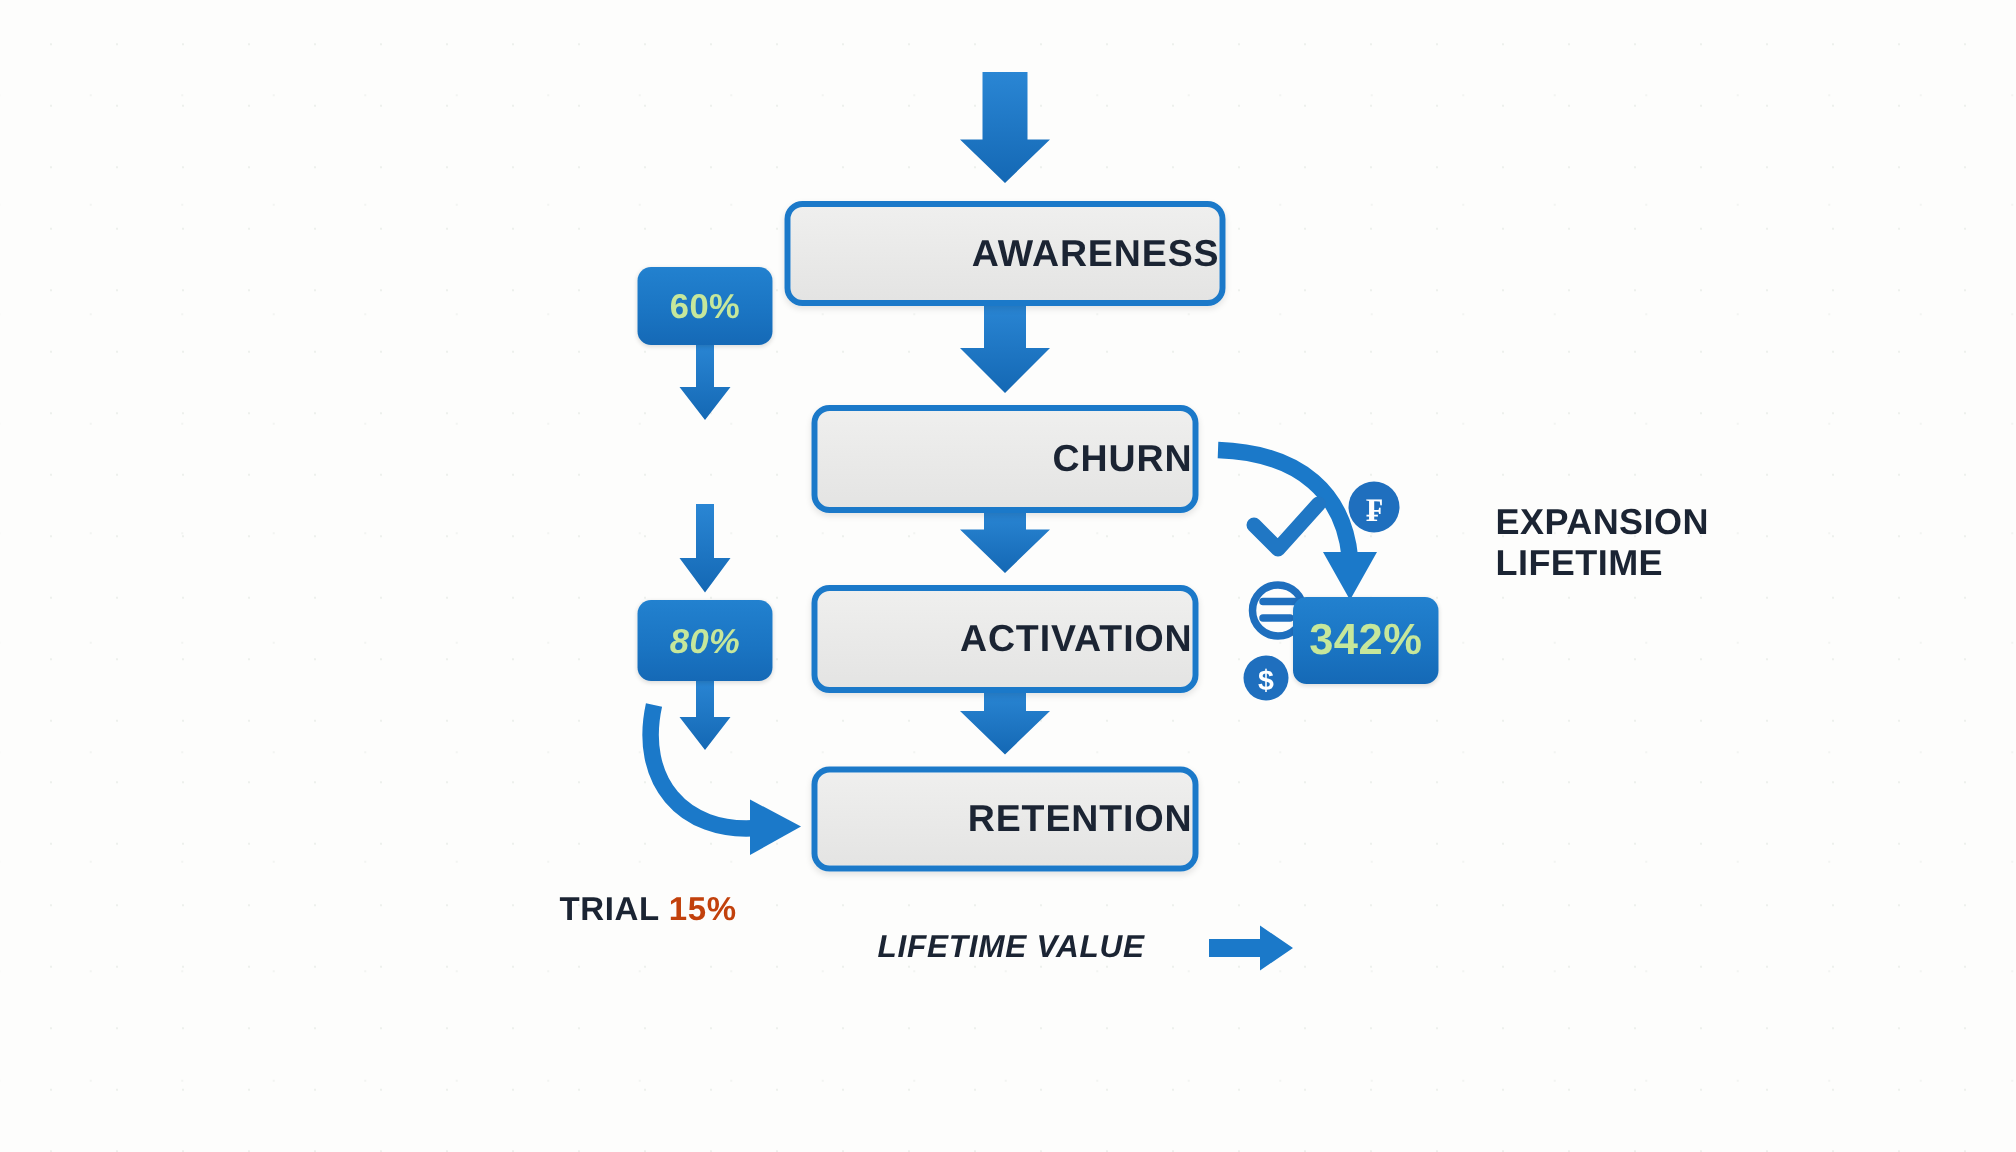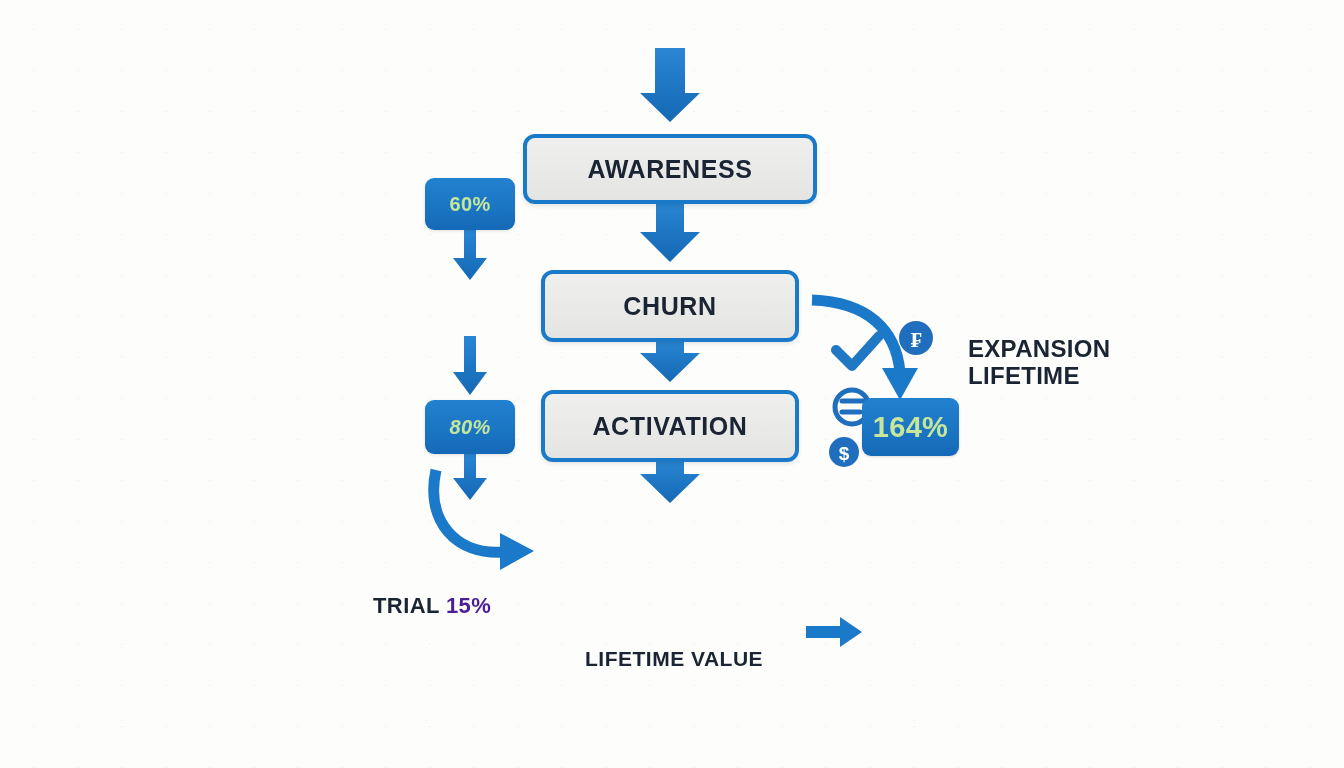--- a/index.html
+++ b/index.html
@@ -35,21 +35,21 @@
 
   
   .stage-box {
     position: absolute;
     background: linear-gradient(180deg, #efefee 0%, #e9e9e8 55%, #e4e4e3 100%);
     border: 4px solid #1b79c9;
     border-radius: 12px;
     box-sizing: border-box;
     display: flex;
     align-items: center;
-    justify-content: center;
+    justify-content: flex-end;
     box-shadow: 0 2px 4px rgba(0,0,0,0.10);
   }
   .stage-label {
     font-size: 25px;
     font-weight: bold;
     color: #1b2433;
     letter-spacing: 0.6px;
     white-space: nowrap;
   }
 
@@ -57,42 +57,43 @@
   .pct-badge {
     position: absolute;
     background: linear-gradient(180deg, #2281cf 0%, #1a74c2 60%, #1569b6 100%);
     border-radius: 9px;
     display: flex;
     align-items: center;
     justify-content: center;
     box-shadow: 0 1px 3px rgba(0,0,0,0.13);
   }
   .pct-text {
-    font-size: 20px;
+    font-size: 23px;
     font-weight: bold;
     color: #c6e79b;
     letter-spacing: 0.3px;
     white-space: nowrap;
   }
   .pct-badge.big .pct-text { font-size: 29px; }
 
   
   .anno {
     position: absolute;
     font-weight: bold;
     color: #1b2433;
     white-space: nowrap;
   }
   #expansion-revenue-label {
     font-size: 24px;
     line-height: 27px;
     letter-spacing: 0.3px;
+    margin-left: 29px;
   }
   #churn-label { font-size: 22px; letter-spacing: 0.4px; }
-  #churn-value { color: #4c1d95; }
+  #churn-value { color: #c2410c; }
   #ltv-label { font-size: 21px; letter-spacing: 0.5px; }
 </style>
 </head>
 <body>
 
 <div id="canvas">
 
   <svg id="svg-layer" viewBox="0 0 1344 768">
     <defs>
       <linearGradient id="blueGrad" x1="0" y1="0" x2="0" y2="1">
@@ -168,41 +169,44 @@
   </div>
 
   <div class="stage-box" id="box-trial" style="left:541px; top:270px; width:258px; height:72px;">
     <span class="stage-label">CHURN</span>
   </div>
 
   <div class="stage-box" id="box-activation" style="left:541px; top:390px; width:258px; height:72px;">
     <span class="stage-label">ACTIVATION</span>
   </div>
 
+  <div class="stage-box" id="box-retention" style="left:541px; top:511px; width:258px; height:70px;">
+    <span class="stage-label">RETENTION</span>
+  </div>
 
   <div class="pct-badge" style="left:425px; top:178px; width:90px; height:52px;">
     <span class="pct-text">60%</span>
   </div>
 
 
   <div class="pct-badge" style="left:425px; top:400px; width:90px; height:54px;font-style:italic;">
     <span class="pct-text">80%</span>
   </div>
 
   <div class="pct-badge big" style="left:862px; top:398px; width:97px; height:58px;">
-    <span class="pct-text">164%</span>
+    <span class="pct-text">342%</span>
   </div>
 
   <div class="anno" id="expansion-revenue-label" style="left:968px; top:335px;">
     <div>EXPANSION</div>
     <div>LIFETIME</div>
   </div>
 
   <div class="anno" id="churn-label" style="left:373px; top:593px;">
     <span>TRIAL</span>
     <span id="churn-value">15%</span>
   </div>
 
-  <div class="anno" id="ltv-label" style="left:585px; top:647px;">
+  <div class="anno" id="ltv-label" style="left:585px; top:620px;font-style:italic;">
     <span>LIFETIME VALUE</span>
   </div>
 
 </div>
 
 </body></html>

